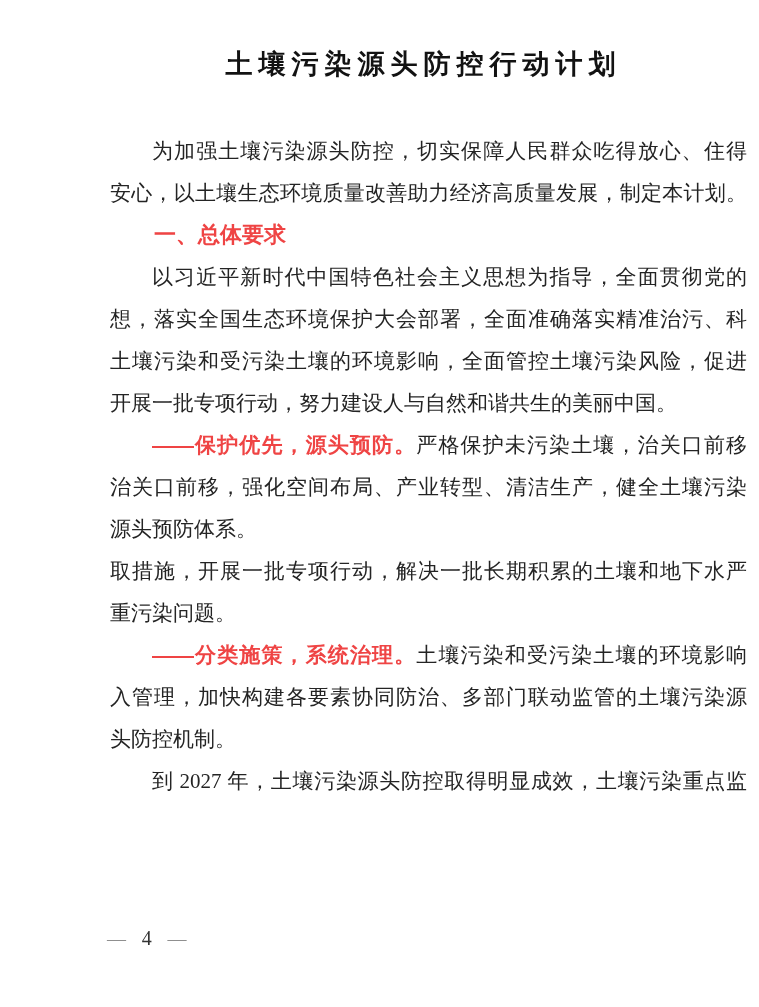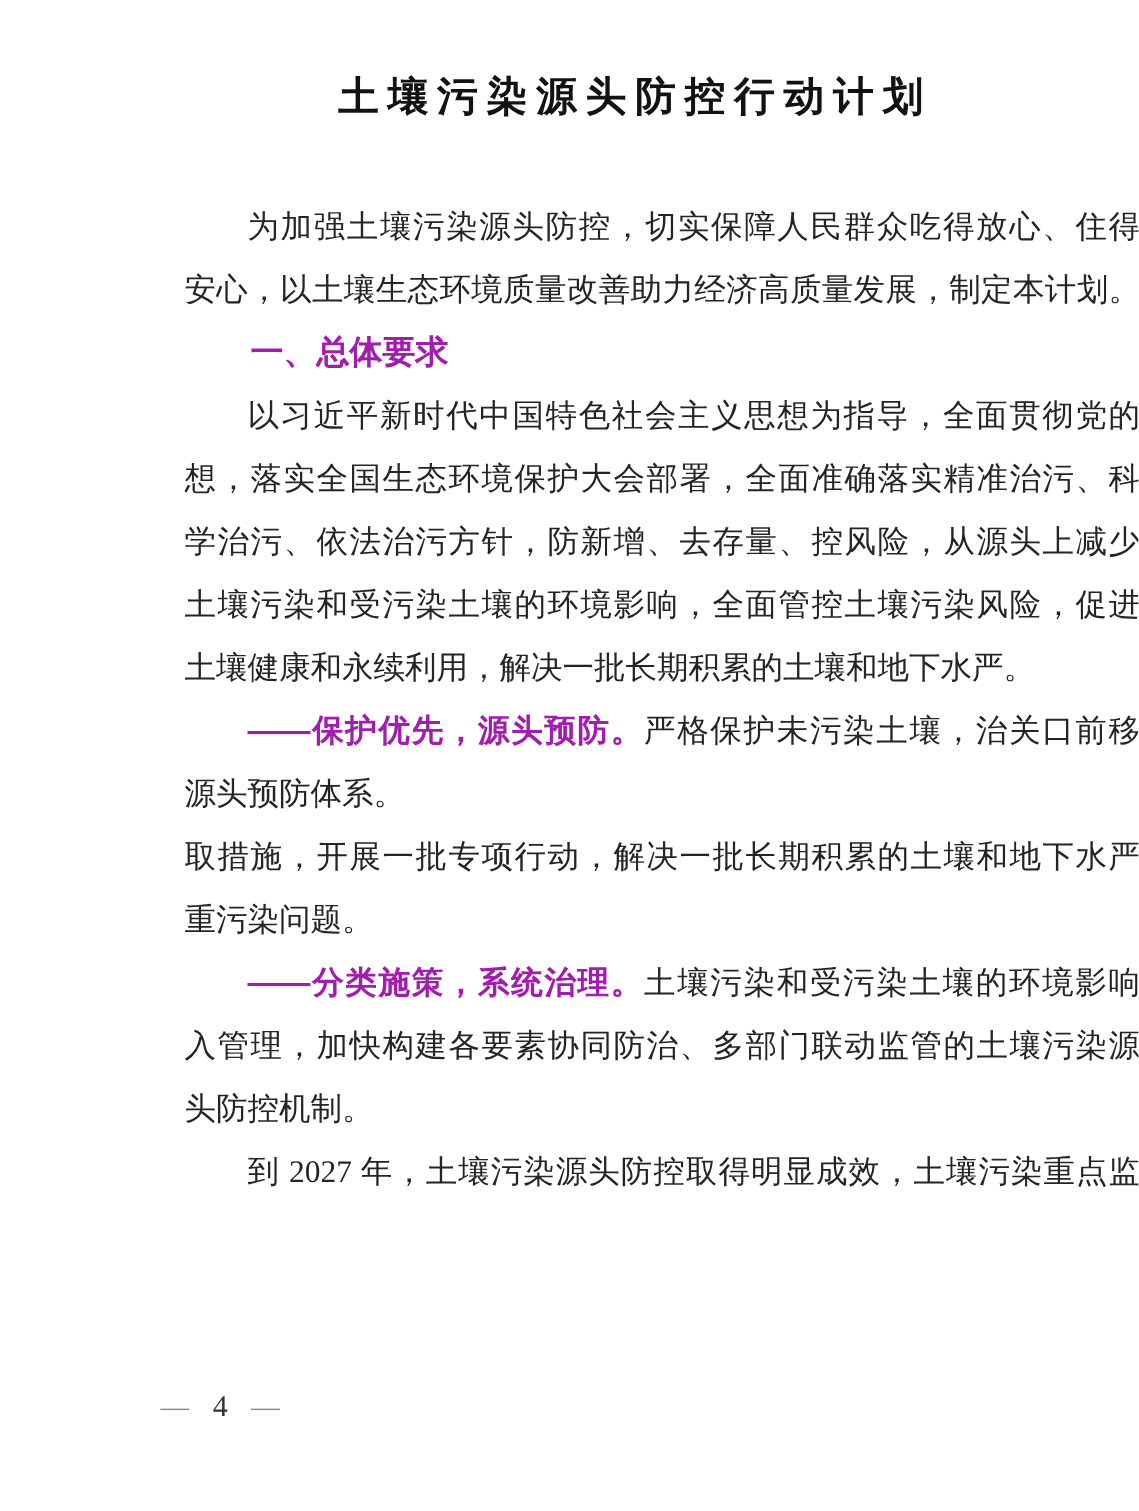--- a/index.html
+++ b/index.html
@@ -27,42 +27,42 @@
     font-family: "Liberation Sans", sans-serif;
     font-size: 27px;
     font-weight: bold;
     letter-spacing: 6px;
     color: #121212;
     white-space: nowrap;
   }
   .doc-body {
     position: absolute;
     top: 130px;
-    left: 79px;
+    left: 66px;
     width: 637px;
     font-size: 21px;
   }
   .line {
     height: 42px;
     line-height: 42px;
     text-align: justify;
     text-justify: inter-character;
     color: #242424;
     overflow: hidden;
   }
   .line.fill {
     text-align-last: justify;
   }
   .line.indent {
     text-indent: 2em;
   }
   .line b {
     font-family: "Liberation Sans", sans-serif;
     font-weight: bold;
-    color: #a21caf;
+    color: #ef4444;
   }
   .line.heading {
     font-family: "Liberation Sans", sans-serif;
     font-weight: bold;
     font-size: 22px;
     color: #111111;
   }
   .doc-footer {
     position: absolute;
     top: 926px;
@@ -87,24 +87,24 @@
 <div class="page">
 
   <h1 class="doc-title">土壤污染源头防控行动计划</h1>
 
   <div class="doc-body" id="doc-body">
       <div class="line indent fill"><span>为加强土壤污染源头防控，切实保障人民群众吃得放心、住得</span></div>
       <div class="line fill"><span>安心，以土壤生态环境质量改善助力经济高质量发展，制定本计划。</span></div>
       <div class="line heading indent"><b>一、总体要求</b></div>
       <div class="line indent fill"><span>以习近平新时代中国特色社会主义思想为指导，全面贯彻党的</span></div>
       <div class="line fill"><span>想，落实全国生态环境保护大会部署，全面准确落实精准治污、科</span></div>
-      <div class="line fill"><span>学治污、依法治污方针，防新增、去存量、控风险，从源头上减少</span></div>
       <div class="line fill"><span>土壤污染和受污染土壤的环境影响，全面管控土壤污染风险，促进</span></div>
-      <div class="line"><span>土壤健康和永续利用，解决一批长期积累的土壤和地下水严。</span></div>
+      <div class="line"><span>开展一批专项行动，努力建设人与自然和谐共生的美丽中国。</span></div>
       <div class="line indent fill"><b>——保护优先，源头预防。</b><span>严格保护未污染土壤，治关口前移</span></div>
+      <div class="line fill"><span>治关口前移，强化空间布局、产业转型、清洁生产，健全土壤污染</span></div>
       <div class="line"><span>源头预防体系。</span></div>
       <div class="line fill"><span>取措施，开展一批专项行动，解决一批长期积累的土壤和地下水严</span></div>
       <div class="line"><span>重污染问题。</span></div>
       <div class="line indent fill"><b>——分类施策，系统治理。</b><span>土壤污染和受污染土壤的环境影响</span></div>
       <div class="line fill"><span>入管理，加快构建各要素协同防治、多部门联动监管的土壤污染源</span></div>
       <div class="line"><span>头防控机制。</span></div>
       <div class="line indent fill"><span>到 2027 年，土壤污染源头防控取得明显成效，土壤污染重点监</span></div>
     </div>
 
   <div class="doc-footer">

